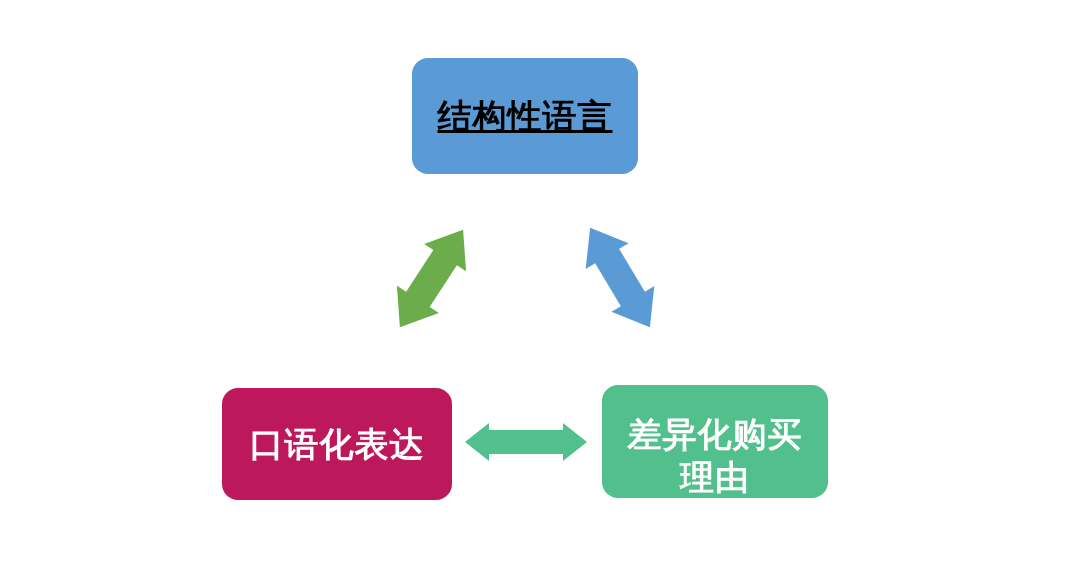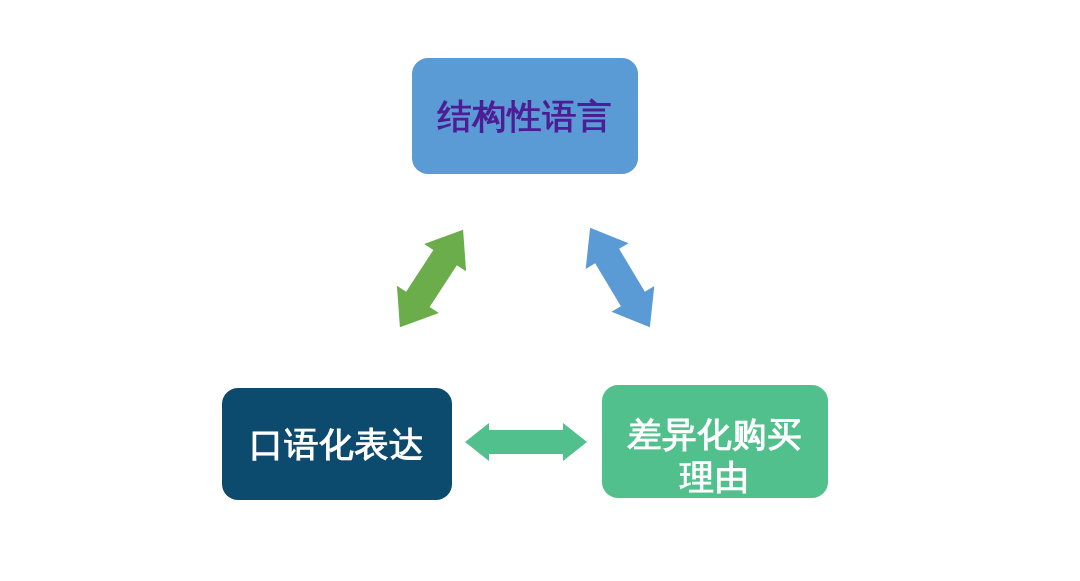--- a/index.html
+++ b/index.html
@@ -68,24 +68,24 @@
   <svg class="arrow-layer" viewBox="0 0 1080 581" aria-hidden="true">
 
     <polygon points="-58,0 -25,-25 -25,-14 25,-14 25,-25 58,0 25,25 25,14 -25,14 -25,25" transform="translate(431.5,278.5) rotate(-57)" fill="#6BAC4B"></polygon>
 
     <polygon points="-58,0 -25,-25 -25,-14 25,-14 25,-25 58,0 25,25 25,14 -25,14 -25,25" transform="translate(620,277.5) rotate(59)" fill="#5B9BD5"></polygon>
 
     <polygon points="-61,0 -37,-19 -37,-12 37,-12 37,-19 61,0 37,19 37,12 -37,12 -37,19" transform="translate(526,442)" fill="#52C08C"></polygon>
   </svg>
 
   <div class="node node-top" style="background-color: rgb(91, 155, 213);">
-    <span class="node-label" style="color: #4c1d95;">结构性语言</span>
+    <span class="node-label" style="color: #000000; text-decoration: underline;">结构性语言</span>
   </div>
 
-  <div class="node node-bottom-left" style="background-color: #0c4a6e;">
+  <div class="node node-bottom-left" style="background-color: #be185d;">
     <span class="node-label" style="color: rgb(255, 255, 255);">口语化表达</span>
   </div>
 
   <div class="node node-bottom-right" style="background-color: rgb(82, 192, 140); align-items: flex-end;">
     <span class="node-label" style="color: rgb(255, 255, 255);">差异化购买理由</span>
   </div>
 
 </div>
 
 </body></html>

